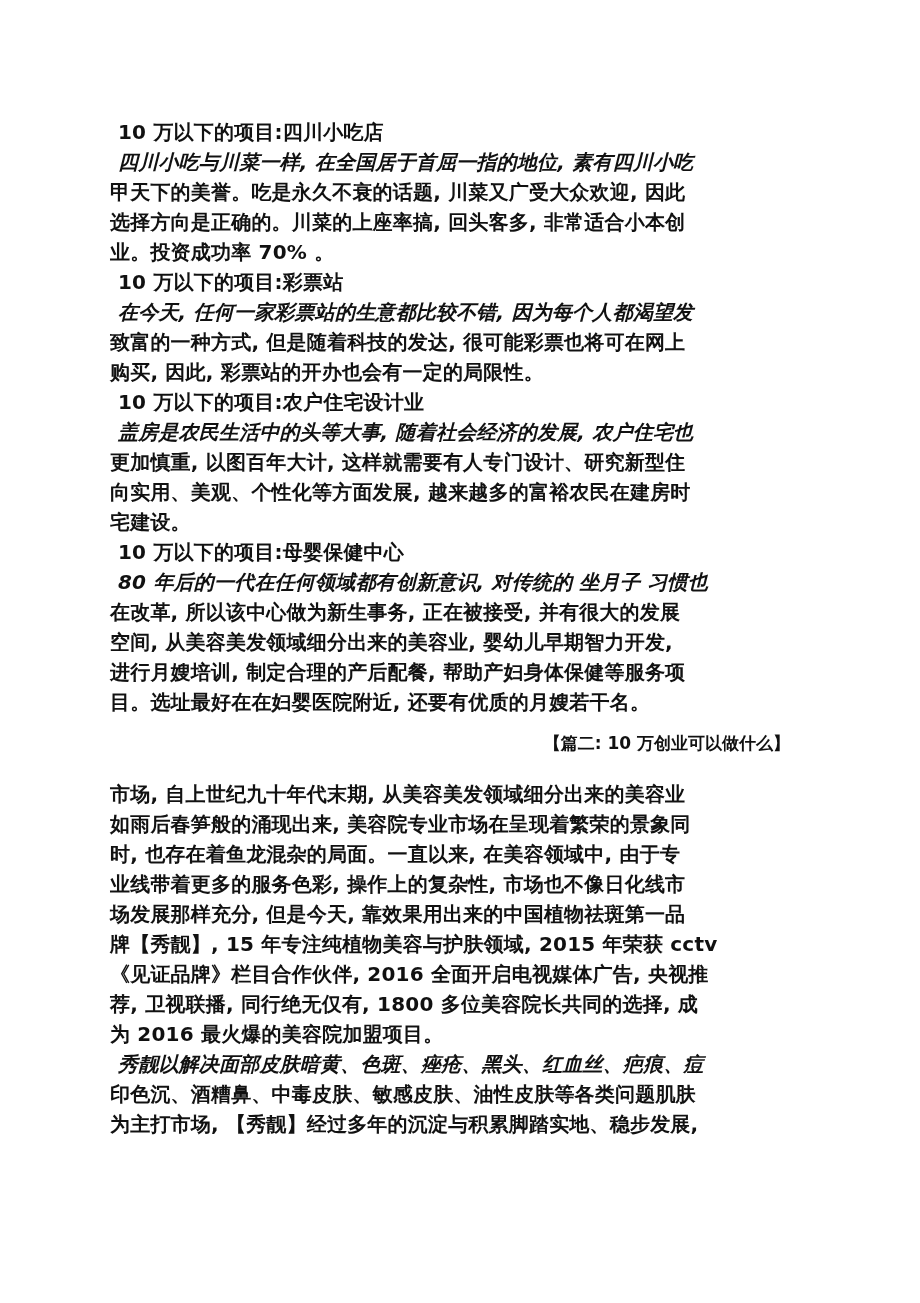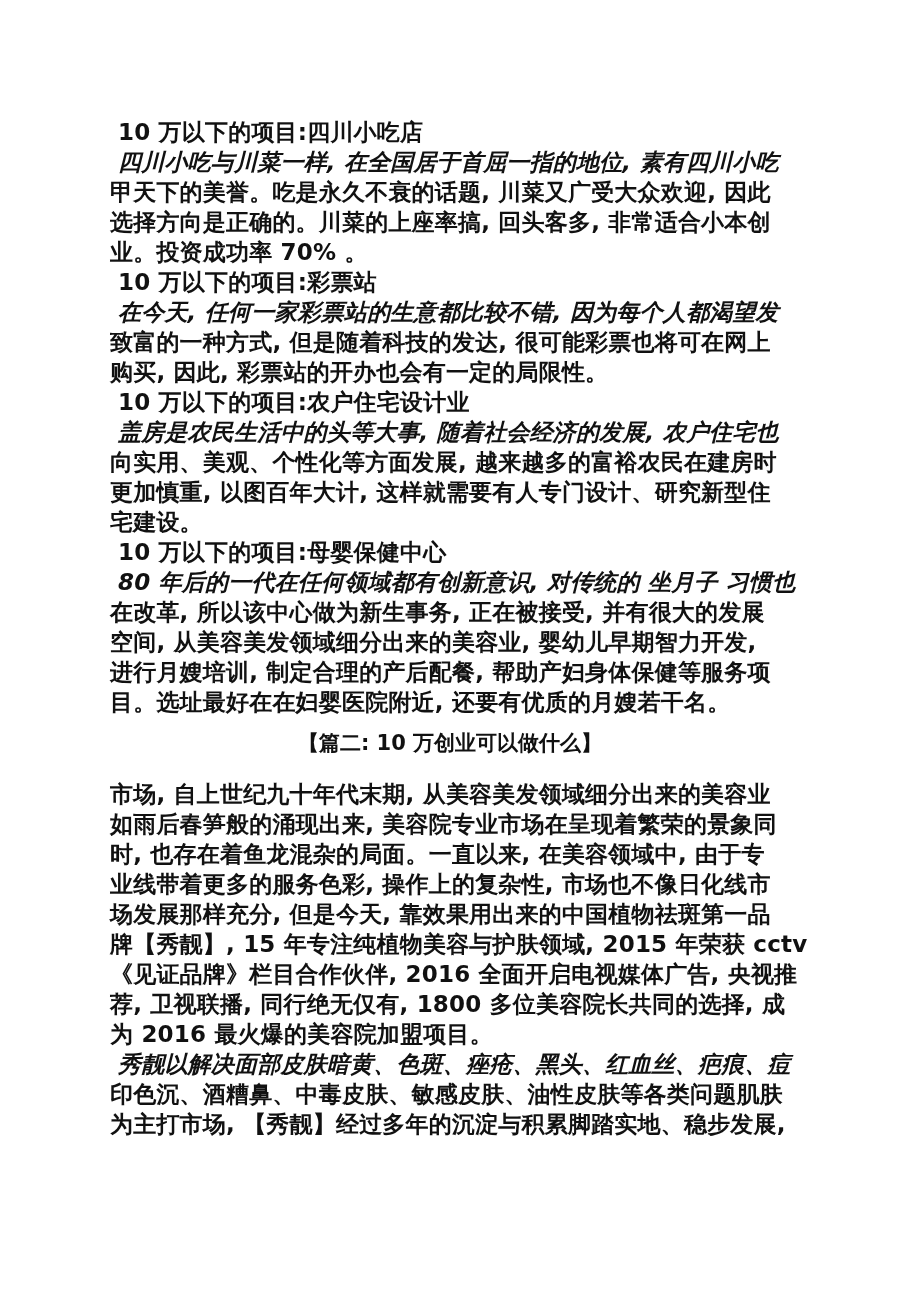--- a/index.html
+++ b/index.html
@@ -25,38 +25,38 @@
     }
     .content {
       position: absolute;
       left: 110px;
       top: 117px;
       width: 680px;
     }
     .line {
       height: 30px;
       line-height: 30px;
-      font-size: 23px;
+      font-size: 20px;
       font-weight: bold;
       white-space: nowrap;
       letter-spacing: 0.2px;
     }
     .line.indent {
       padding-left: 8px;
       font-style: italic;
     }
     .line.head {
       padding-left: 8px;
     }
     .section-title {
       height: 48px;
       line-height: 48px;
-      font-size: 21px;
+      font-size: 17px;
       font-weight: bold;
-      text-align: center;
+      text-align: right;
       width: 680px;
       margin-top: 2px;
       margin-bottom: 12px;
       white-space: nowrap;
     }
   </style>
 </head>
 <body>
 
 <div class="page">
@@ -68,22 +68,22 @@
     <div class="line">选择方向是正确的。川菜的上座率搞, 回头客多, 非常适合小本创</div>
     <div class="line">业。投资成功率    70% 。</div>
 
     <div class="line head">10 万以下的项目:彩票站</div>
     <div class="line indent">在今天, 任何一家彩票站的生意都比较不错, 因为每个人都渴望发</div>
     <div class="line">致富的一种方式, 但是随着科技的发达, 很可能彩票也将可在网上</div>
     <div class="line">购买, 因此, 彩票站的开办也会有一定的局限性。</div>
 
     <div class="line head">10 万以下的项目:农户住宅设计业</div>
     <div class="line indent">盖房是农民生活中的头等大事, 随着社会经济的发展, 农户住宅也</div>
+    <div class="line">更加慎重, 以图百年大计, 这样就需要有人专门设计、研究新型住</div>
     <div class="line">向实用、美观、个性化等方面发展, 越来越多的富裕农民在建房时</div>
-    <div class="line">更加慎重, 以图百年大计, 这样就需要有人专门设计、研究新型住</div>
     <div class="line">宅建设。</div>
 
     <div class="line head">10 万以下的项目:母婴保健中心</div>
     <div class="line indent">80 年后的一代在任何领域都有创新意识, 对传统的        坐月子  习惯也</div>
     <div class="line">在改革, 所以该中心做为新生事务, 正在被接受, 并有很大的发展</div>
     <div class="line">空间, 从美容美发领域细分出来的美容业, 婴幼儿早期智力开发,</div>
     <div class="line">进行月嫂培训, 制定合理的产后配餐, 帮助产妇身体保健等服务项</div>
     <div class="line">目。选址最好在在妇婴医院附近, 还要有优质的月嫂若干名。</div>
 
     <div class="section-title">【篇二:  10 万创业可以做什么】</div>

